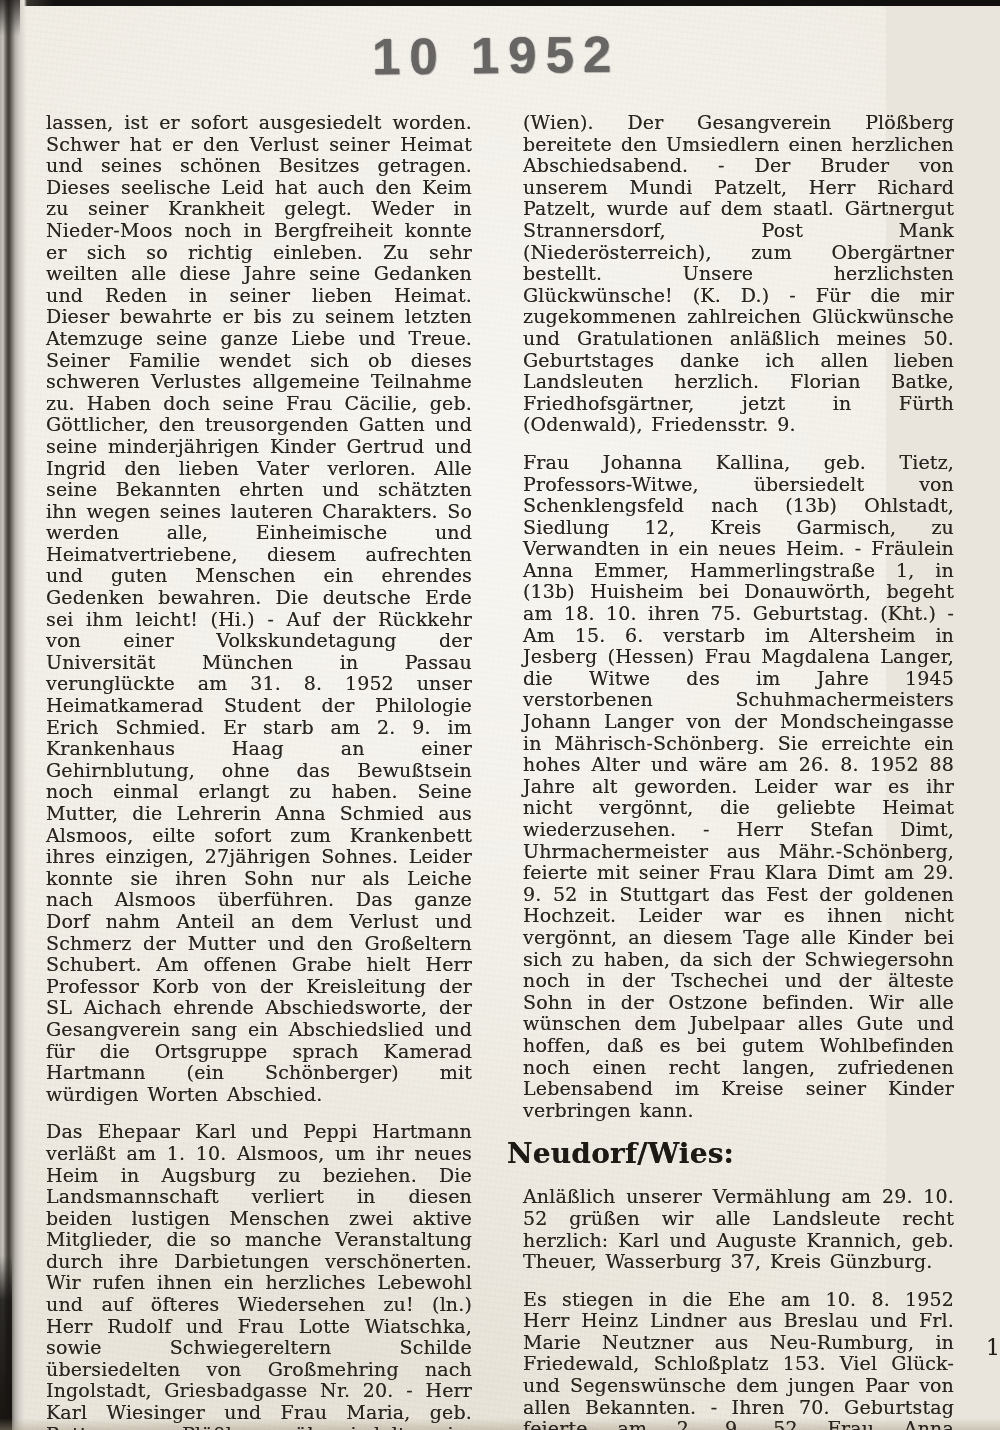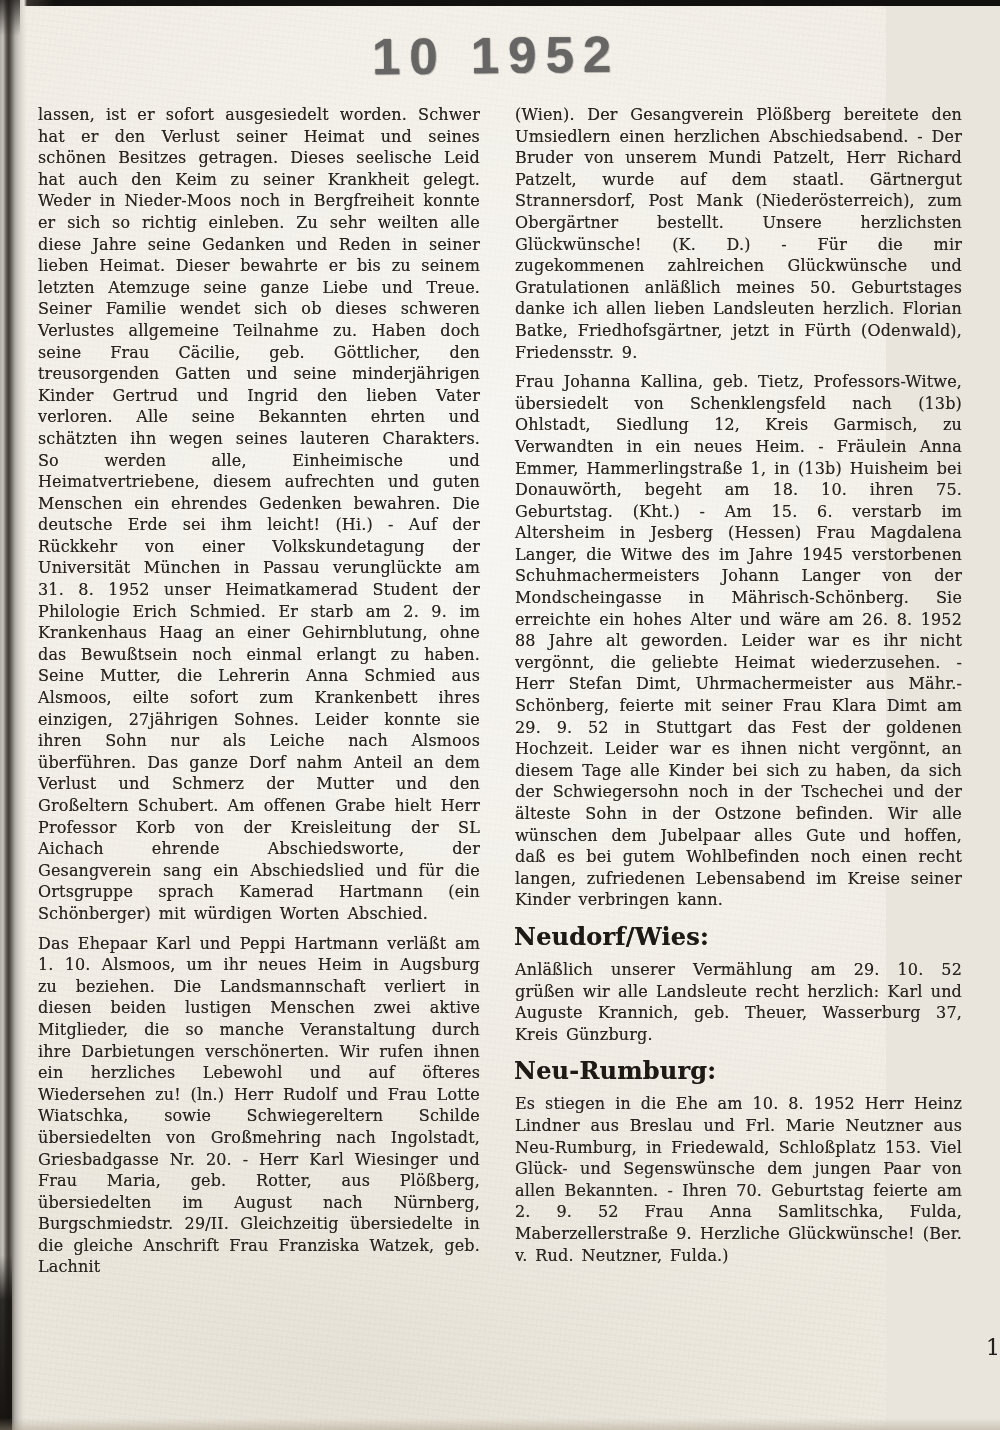--- a/index.html
+++ b/index.html
@@ -77,42 +77,42 @@
   .columns {
     position: absolute;
     left: 30px; top: 96px;
     width: 940px;
     display: flex;
     gap: 19px;
   }
   .col { width: 458px; }
   .col-right { width: 463px; }
   p.body {
-    margin: 8px;
-    font-size: 16px;
+    margin: 16px;
+    font-size: 19px;
     line-height: 21.6px;
     text-align: justify;
     word-spacing: 2.6px;
     letter-spacing: 0.15px;
     text-shadow: 0 0 0.45px rgba(41,36,31,0.6);
     hyphens: auto;
   }
   .spaced-heading {
     margin: 10px 0 3px 0;
     font-size: 19px;
     font-weight: 400;
     letter-spacing: 0.30em;
     word-spacing: 0.45em;
     line-height: 25px;
     text-align: justify;
     text-shadow: 0 0 0.45px rgba(41,36,31,0.6);
   }
   .bold-heading {
-    margin: 11px 0 4px 7px;
-    font-size: 24px;
+    margin: 11px 0 4px 0;
+    font-size: 28px;
     font-weight: 700;
     letter-spacing: 0.2px;
     color: #1d1915;
     text-shadow: 0 0 0.5px rgba(29,25,21,0.7);
   }
   .page-number {
     position: absolute;
     left: 986px; top: 1335px;
     font-size: 22px;
     font-weight: 400;
@@ -141,21 +141,20 @@
     <div class="col col-left">
       <p class="body" lang="de">lassen, ist er sofort ausgesiedelt worden. Schwer hat er den Verlust seiner Heimat und seines schönen Besitzes getragen. Dieses seelische Leid hat auch den Keim zu seiner Krankheit gelegt. Weder in Nieder-Moos noch in Bergfreiheit konnte er sich so richtig einleben. Zu sehr weilten alle diese Jahre seine Gedanken und Reden in seiner lieben Heimat. Dieser bewahrte er bis zu seinem letzten Atemzuge seine ganze Liebe und Treue. Seiner Familie wendet sich ob dieses schweren Verlustes allgemeine Teilnahme zu. Haben doch seine Frau Cäcilie, geb. Göttlicher, den treusorgenden Gatten und seine minderjährigen Kinder Gertrud und Ingrid den lieben Vater verloren. Alle seine Bekannten ehrten und schätzten ihn wegen seines lauteren Charakters. So werden alle, Einheimische und Heimatvertriebene, diesem aufrechten und guten Menschen ein ehrendes Gedenken bewahren. Die deutsche Erde sei ihm leicht! (Hi.) - Auf der Rückkehr von einer Volkskundetagung der Universität München in Passau verunglückte am 31. 8. 1952 unser Heimatkamerad Student der Philologie Erich Schmied. Er starb am 2. 9. im Krankenhaus Haag an einer Gehirnblutung, ohne das Bewußtsein noch einmal erlangt zu haben. Seine Mutter, die Lehrerin Anna Schmied aus Alsmoos, eilte sofort zum Krankenbett ihres einzigen, 27jährigen Sohnes. Leider konnte sie ihren Sohn nur als Leiche nach Alsmoos überführen. Das ganze Dorf nahm Anteil an dem Verlust und Schmerz der Mutter und den Großeltern Schubert. Am offenen Grabe hielt Herr Professor Korb von der Kreisleitung der SL Aichach ehrende Abschiedsworte, der Gesangverein sang ein Abschiedslied und für die Ortsgruppe sprach Kamerad Hartmann (ein Schönberger) mit würdigen Worten Abschied.</p>
       <p class="body" lang="de">Das Ehepaar Karl und Peppi Hartmann verläßt am 1. 10. Alsmoos, um ihr neues Heim in Augsburg zu beziehen. Die Landsmannschaft verliert in diesen beiden lustigen Menschen zwei aktive Mitglieder, die so manche Veranstaltung durch ihre Darbietungen verschönerten. Wir rufen ihnen ein herzliches Lebewohl und auf öfteres Wiedersehen zu! (ln.) Herr Rudolf und Frau Lotte Wiatschka, sowie Schwiegereltern Schilde übersiedelten von Großmehring nach Ingolstadt, Griesbadgasse Nr. 20. - Herr Karl Wiesinger und Frau Maria, geb. Rotter, aus Plößberg, übersiedelten im August nach Nürnberg, Burgschmiedstr. 29/II. Gleichzeitig übersiedelte in die gleiche Anschrift Frau Franziska Watzek, geb. Lachnit</p>
     </div>
 
     <div class="col col-right">
       <p class="body" lang="de">(Wien). Der Gesangverein Plößberg bereitete den Umsiedlern einen herzlichen Abschiedsabend. - Der Bruder von unserem Mundi Patzelt, Herr Richard Patzelt, wurde auf dem staatl. Gärtnergut Strannersdorf, Post Mank (Niederösterreich), zum Obergärtner bestellt. Unsere herzlichsten Glückwünsche! (K. D.) - Für die mir zugekommenen zahlreichen Glückwünsche und Gratulationen anläßlich meines 50. Geburtstages danke ich allen lieben Landsleuten herzlich. Florian Batke, Friedhofsgärtner, jetzt in Fürth (Odenwald), Friedensstr. 9.</p>
       <p class="body" lang="de">Frau Johanna Kallina, geb. Tietz, Professors-Witwe, übersiedelt von Schenklengsfeld nach (13b) Ohlstadt, Siedlung 12, Kreis Garmisch, zu Verwandten in ein neues Heim. - Fräulein Anna Emmer, Hammerlingstraße 1, in (13b) Huisheim bei Donauwörth, begeht am 18. 10. ihren 75. Geburtstag. (Kht.) - Am 15. 6. verstarb im Altersheim in Jesberg (Hessen) Frau Magdalena Langer, die Witwe des im Jahre 1945 verstorbenen Schuhmachermeisters Johann Langer von der Mondscheingasse in Mährisch-Schönberg. Sie erreichte ein hohes Alter und wäre am 26. 8. 1952 88 Jahre alt geworden. Leider war es ihr nicht vergönnt, die geliebte Heimat wiederzusehen. - Herr Stefan Dimt, Uhrmachermeister aus Mähr.-Schönberg, feierte mit seiner Frau Klara Dimt am 29. 9. 52 in Stuttgart das Fest der goldenen Hochzeit. Leider war es ihnen nicht vergönnt, an diesem Tage alle Kinder bei sich zu haben, da sich der Schwiegersohn noch in der Tschechei und der älteste Sohn in der Ostzone befinden. Wir alle wünschen dem Jubelpaar alles Gute und hoffen, daß es bei gutem Wohlbefinden noch einen recht langen, zufriedenen Lebensabend im Kreise seiner Kinder verbringen kann.</p>
       <h4 class="bold-heading">Neudorf/Wies:</h4>
       <p class="body" lang="de">Anläßlich unserer Vermählung am 29. 10. 52 grüßen wir alle Landsleute recht herzlich: Karl und Auguste Krannich, geb. Theuer, Wasserburg 37, Kreis Günzburg.</p>
-      <h4 class="bold-heading">Neu-Rumburg:</h4>
       <p class="body" lang="de">Es stiegen in die Ehe am 10. 8. 1952 Herr Heinz Lindner aus Breslau und Frl. Marie Neutzner aus Neu-Rumburg, in Friedewald, Schloßplatz 153. Viel Glück- und Segenswünsche dem jungen Paar von allen Bekannten. - Ihren 70. Geburtstag feierte am 2. 9. 52 Frau Anna Samlitschka, Fulda, Maberzellerstraße 9. Herzliche Glückwünsche! (Ber. v. Rud. Neutzner, Fulda.)</p>
     </div>
 
   </div>
 
   <div class="page-number">19</div>
 
 </div>
 
 </body></html>

